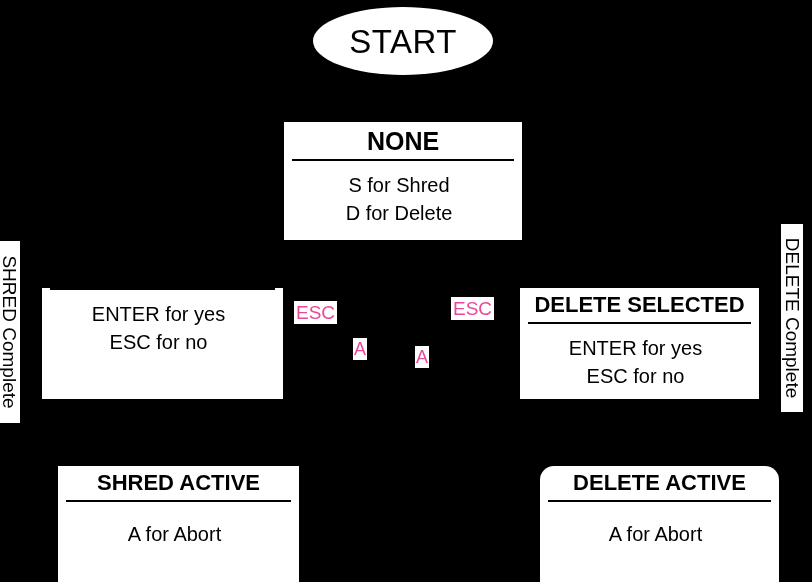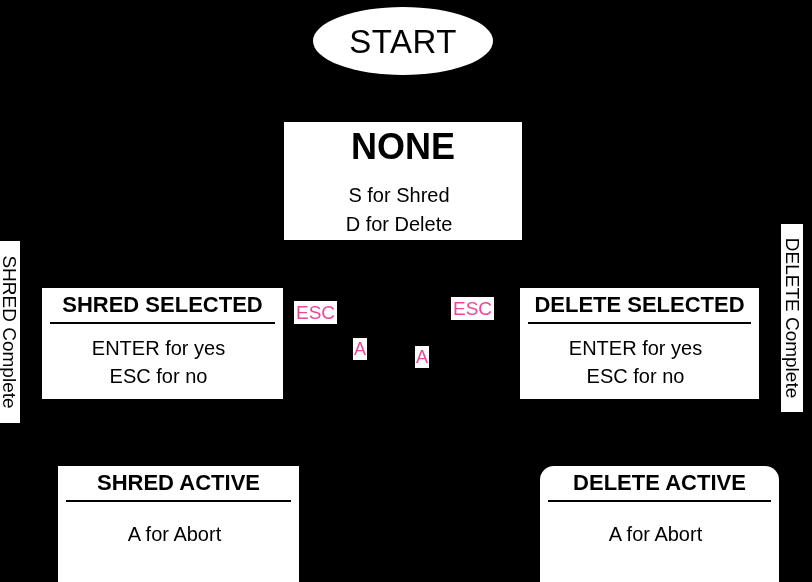--- a/index.html
+++ b/index.html
@@ -132,33 +132,30 @@
 <body>
 
 <div id="canvas">
 
   <div class="start-node" style="left:313px; top:7px; width:180px; height:68px;align-items:center;">
     <span class="start-label">START</span>
   </div>
 
   <div class="state-box" style="left:284px; top:122px; width:238px; height:118px;">
     <div class="state-title-row">
-      <span class="state-title" style="font-size:36px;">NONE</span>
+      <span class="state-title" style="font-size:25px;">NONE</span>
     </div>
     <div class="state-divider"></div>
     <div class="state-body">
       <span class="state-body-line">S for Shred</span>
       <span class="state-body-line">D for Delete</span>
     </div>
   </div>
 
   <div class="state-box" style="left:42px; top:288px; width:241px; height:111px;">
-    <div class="state-title-row">
-      <span class="state-title">SHRED SELECTED</span>
-    </div>
     <div class="state-divider"></div>
     <div class="state-body">
       <span class="state-body-line">ENTER for yes</span>
       <span class="state-body-line">ESC for no</span>
     </div>
   </div>
 
   <div class="state-box" style="left:520px; top:288px; width:239px; height:111px;justify-content:space-between;">
     <div class="state-title-row">
       <span class="state-title">DELETE SELECTED</span>

